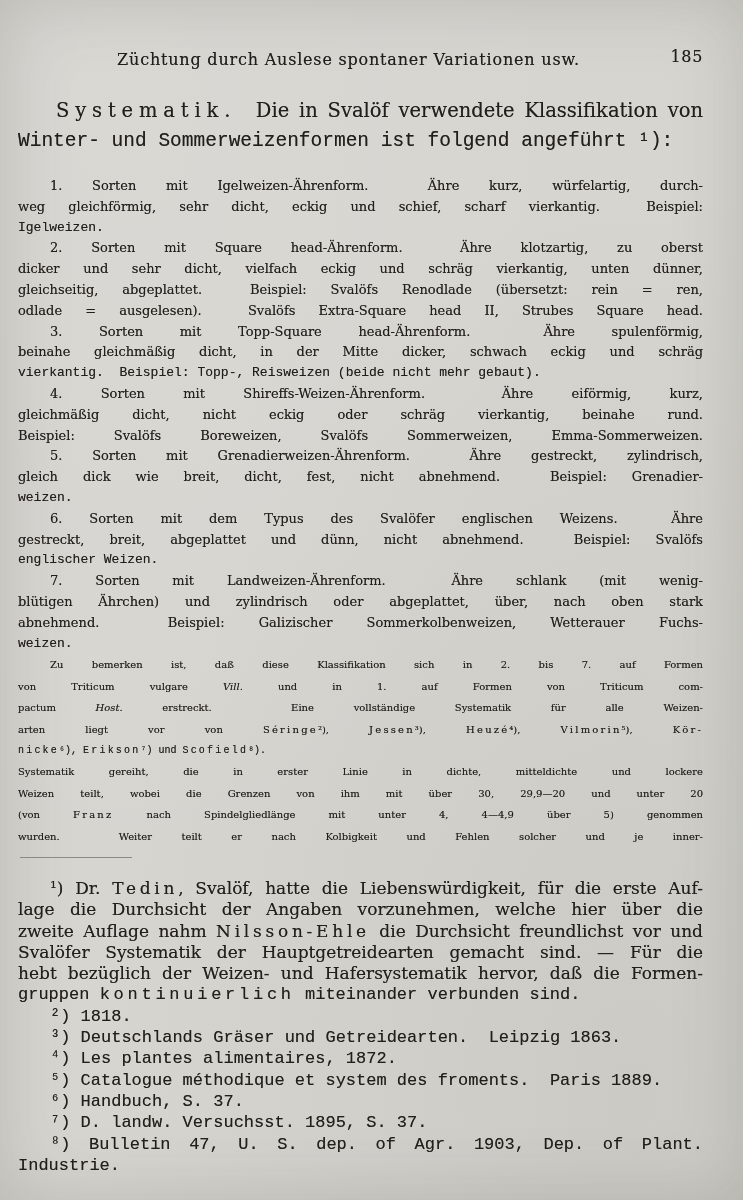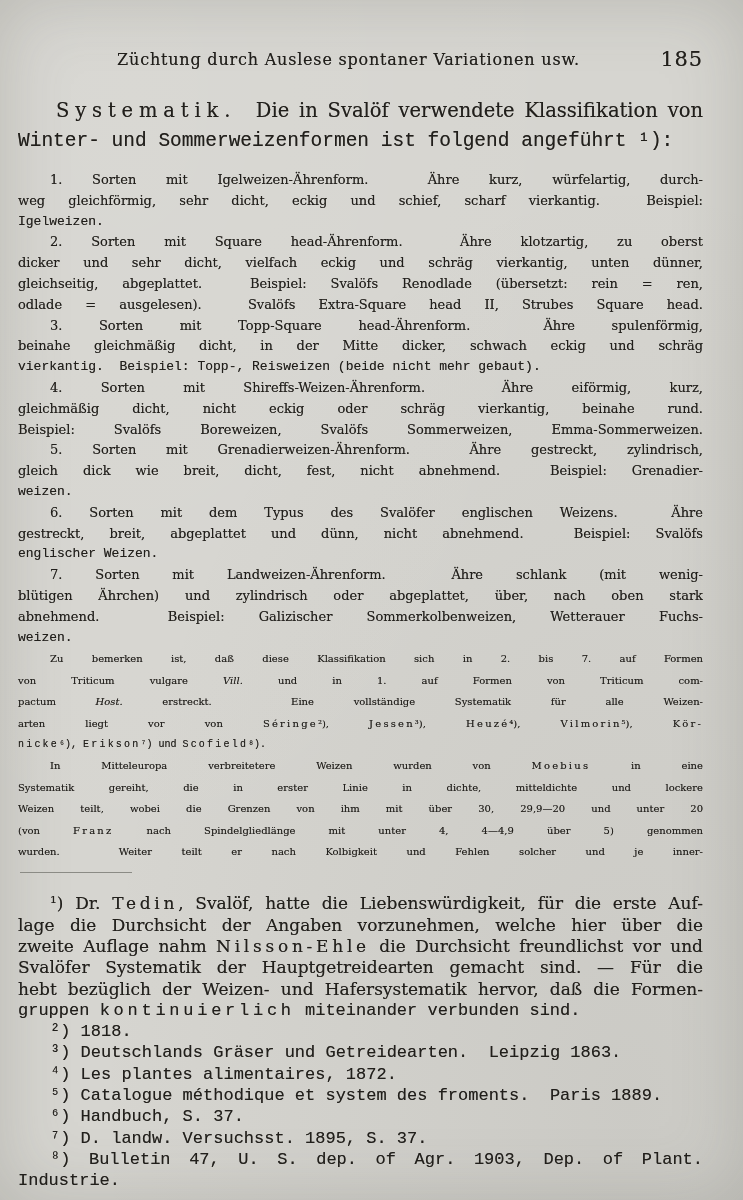--- a/index.html
+++ b/index.html
@@ -14,27 +14,27 @@
       #d6d5d0;
     box-shadow: inset 0 0 70px rgba(80,80,72,.22);
     font-family:"DejaVu Serif","Liberation Serif",serif;
     color:#211f1b;
     overflow:hidden;
   }
   .page *{box-sizing:border-box;}
   
   .running-header{position:relative;height:26px;font-size:16px;}
   .rh-title{position:absolute;left:92px;right:116px;text-align:center;letter-spacing:.05em;white-space:nowrap;text-shadow:0 0 .5px rgba(32,30,27,.6);}
-  .rh-page{position:absolute;right:0;top:-3px;font-size:21px;letter-spacing:.04em;text-shadow:0 0 .5px rgba(32,30,27,.6);text-align:center;}
+  .rh-page{position:absolute;right:0;top:-3px;font-size:16px;letter-spacing:.04em;text-shadow:0 0 .5px rgba(32,30,27,.6);text-align:center;}
   
   .text-blocks{margin-top:20px;}
   .line{text-align:justify;text-align-last:justify;text-shadow:0 0 .5px rgba(32,30,27,.55);}
   .line.left{text-align-last:left;font-family:Liberation Mono, monospace;}
   .line.ind{text-indent:32px;}
-  .block.intro{font-size:19.5px;margin-bottom:14px;}
+  .block.intro{font-size:19.5px;margin-bottom:20px;}
   .block.intro .line{line-height:30px;}
   .block.intro .line.ind{text-indent:38px;}
   .block.item .line{font-size:13px;line-height:20.8px;}
   .block.para .line{font-size:10px;line-height:21.4px;}
   .block.footnote .line{font-size:17px;line-height:21.3px;}
   .rule{height:0;width:112px;border-top:1px solid #8b8b85;margin:10px 0 20px 2px;}
   .sp{letter-spacing:.22em;}
   .sp2{letter-spacing:.3em;}
   .it{font-style:italic;}
 </style>
@@ -89,21 +89,20 @@
         <div class="line left"><span>weizen.</span></div>
       </div>
       <div class="block para">
         <div class="line ind"><span>Zu bemerken ist, daß diese Klassifikation sich in 2. bis 7. auf Formen</span></div>
         <div class="line"><span>von Triticum vulgare </span><span class="it">Vill.</span><span> und in 1. auf Formen von Triticum com-</span></div>
         <div class="line"><span>pactum </span><span class="it">Host.</span><span> erstreckt.&nbsp; Eine vollständige Systematik für alle Weizen-</span></div>
         <div class="line"><span>arten liegt vor von </span><span class="sp">Séringe</span><span>²), </span><span class="sp">Jessen</span><span>³), </span><span class="sp">Heuzé</span><span>⁴), </span><span class="sp">Vilmorin</span><span>⁵), </span><span class="sp">Kör-</span></div>
         <div class="line left"><span class="sp">nicke</span><span>⁶), </span><span class="sp">Erikson</span><span>⁷) und </span><span class="sp">Scofield</span><span>⁸).</span></div>
       </div>
       <div class="block para">
-        <div class="line ind"><span>In Mitteleuropa verbreitetere Weizen wurden von </span><span class="sp">Moebius</span><span> in eine</span></div>
         <div class="line"><span>Systematik gereiht, die in erster Linie in dichte, mitteldichte und lockere</span></div>
         <div class="line"><span>Weizen teilt, wobei die Grenzen von ihm mit über 30, 29,9—20 und unter 20</span></div>
         <div class="line"><span>(von </span><span class="sp">Franz</span><span> nach Spindelgliedlänge mit unter 4, 4—4,9 über 5) genommen</span></div>
         <div class="line"><span>wurden.&nbsp; Weiter teilt er nach Kolbigkeit und Fehlen solcher und je inner-</span></div>
       </div>
       <div class="rule"></div>
       <div class="block footnote">
         <div class="line ind"><span>¹) Dr. </span><span class="sp">Tedin</span><span>, Svalöf, hatte die Liebenswürdigkeit, für die erste Auf-</span></div>
         <div class="line"><span>lage die Durchsicht der Angaben vorzunehmen, welche hier über die</span></div>
         <div class="line"><span>zweite Auflage nahm </span><span class="sp">Nilsson-Ehle</span><span> die Durchsicht freundlichst vor und</span></div>

